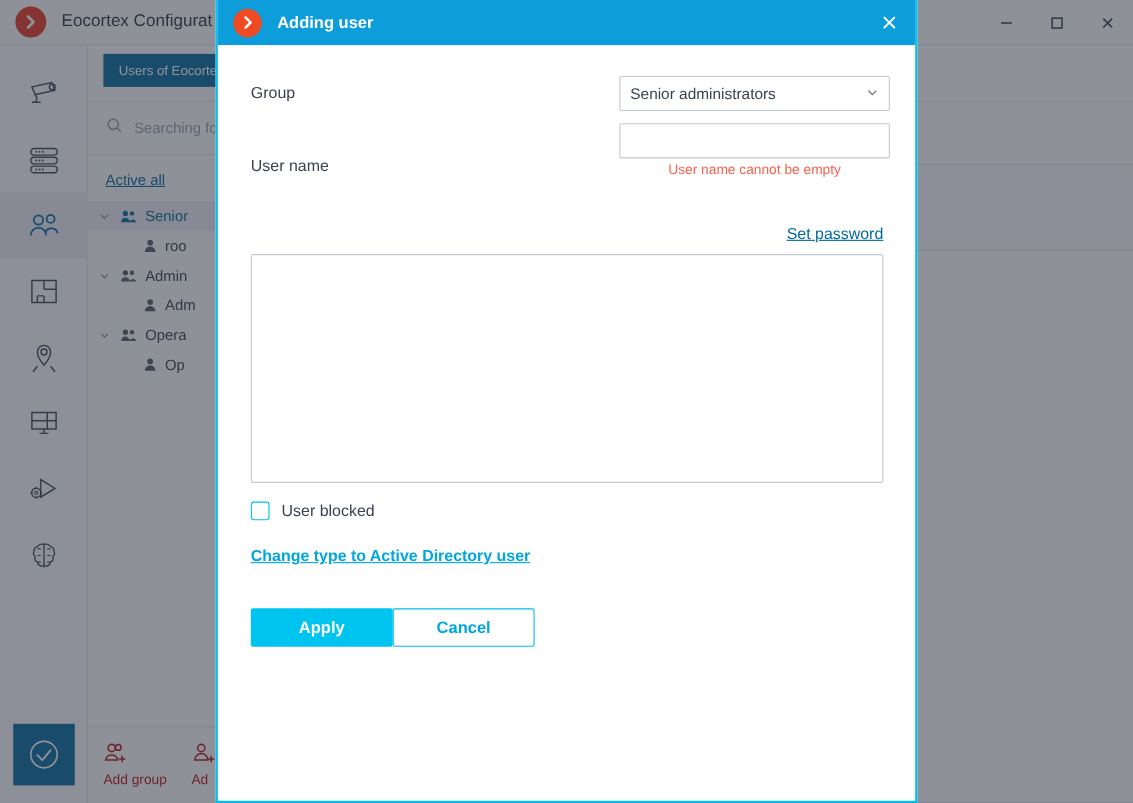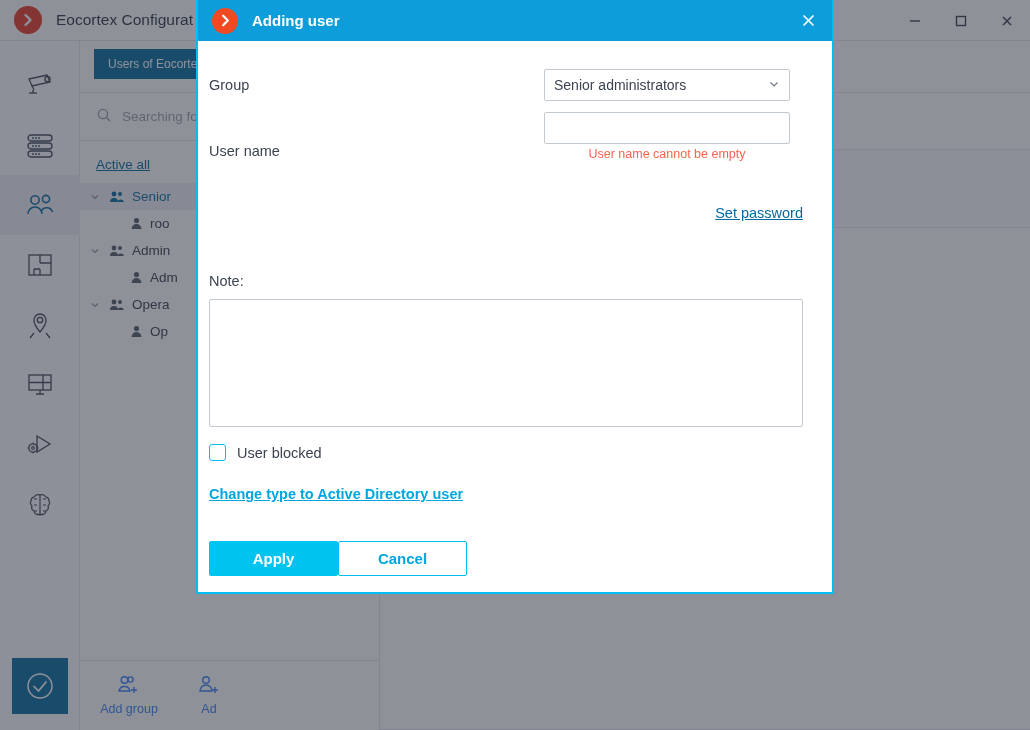--- a/index.html
+++ b/index.html
@@ -124,39 +124,39 @@
   .tree-ico { color: #0a6ea0; display: flex; align-items: center; }
   .tree-node.user .tree-ico { color: #55606e; }
 
   .tree-footer {
     height: 70px; flex: 0 0 70px;
     border-top: 1px solid #e3e6ea;
     display: flex; align-items: center; gap: 10px;
     padding: 0 14px;
   }
   .foot-btn {
-    display: flex; flex-direction: column; align-items: center;
-    gap: 4px; color: #3b82f6; font-size: 12.5px; min-width: 70px;
+    display: flex; flex-direction: column; 
+    gap: 4px; color: #b91c1c; font-size: 12.5px; min-width: 70px;
   }
   .detail-pane { flex: 1; background: #ffffff; display: flex; flex-direction: column; }
   .detail-block { border-bottom: 1px solid #e3e6ea; }
   .detail-block.b1 { height: 57px; }
   .detail-block.b2 { height: 78px; background: #fafbfc; }
   .detail-block.b3 { flex: 1; }
 
   
   #dim-overlay {
     position: absolute; inset: 0;
     background: rgba(40, 44, 60, 0.52);
   }
 
   
   #modal {
     position: absolute;
-    left: 196px; top: 0; width: 638px; height: 594px;
+    left: 196px; top: 0; width: 638px; height: 730px;
     background: #ffffff;
     border-left: 2px solid #00bdf2;
     border-right: 2px solid #00bdf2;
     border-bottom: 2px solid #00bdf2;
     display: flex; flex-direction: column;
   }
   .modal-title {
     height: 41px; flex: 0 0 41px;
     background: #0d9ddb;
     display: flex; align-items: center;
@@ -172,21 +172,21 @@
     margin-left: 14px; color: #ffffff;
     font-size: 15px; font-weight: bold;
   }
   .modal-close {
     position: absolute; right: 0; top: 0;
     width: 48px; height: 41px;
     display: flex; align-items: center; justify-content: center;
     color: #ffffff;
   }
   .modal-body {
-    flex: 1; padding: 28px 29px 0 11px;
+    flex: 1; padding: 28px 29px 0 30px;
     display: flex; flex-direction: column;
     min-height: 0;
   }
 
   .field-row {
     display: flex; align-items: center;
     margin-bottom: 11px;
   }
   .field-label {
     width: 335px; flex: 0 0 335px;
@@ -587,21 +587,20 @@
       <div class="field-ctl">
         <input class="text-input" type="text" value="" placeholder="" style="">
         <div class="error-text">User name cannot be empty</div>
       </div>
     </div>
 
     <div class="pw-row">
       <span class="pw-link">Set password</span>
     </div>
 
-    <div class="note-label">Note:</div>
     <textarea class="note-area" placeholder="" style=""></textarea>
 
     <div class="blocked-row">
       <div class="chkbox"></div>
       <span class="blocked-label">User blocked</span>
     </div>
 
     <span class="ad-link">Change type to Active Directory user</span>
 
     <div class="btn-row">

